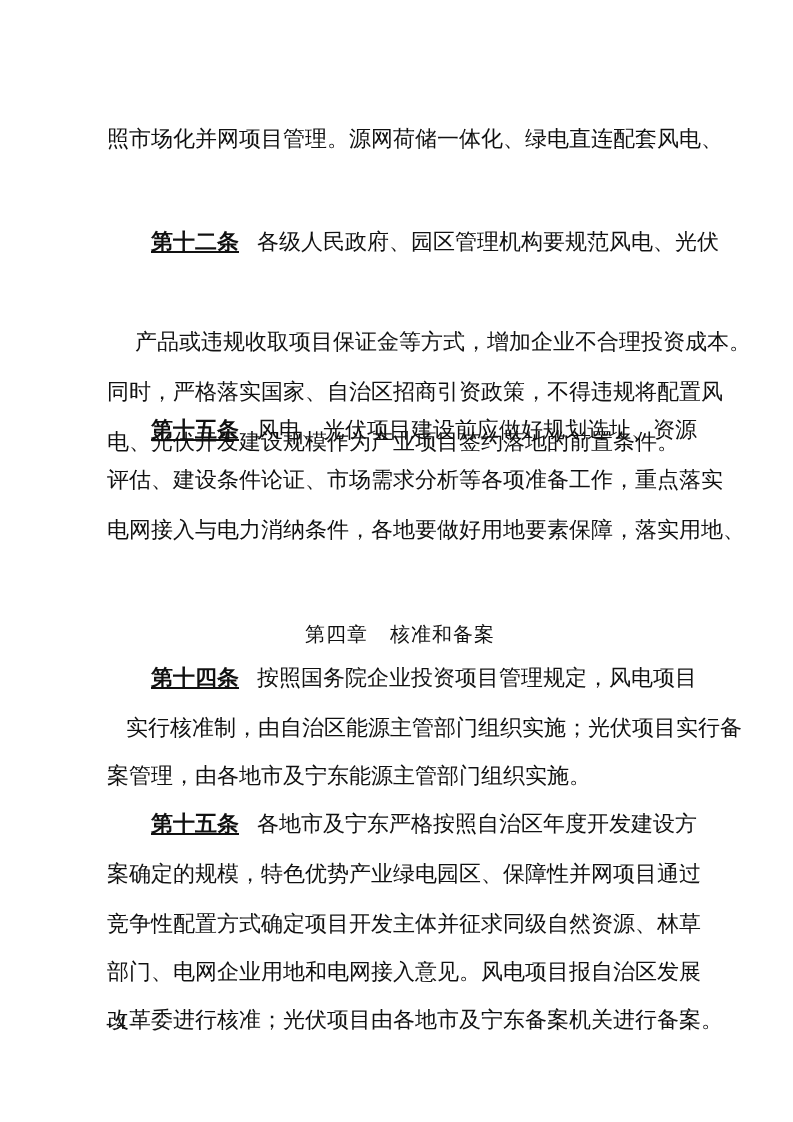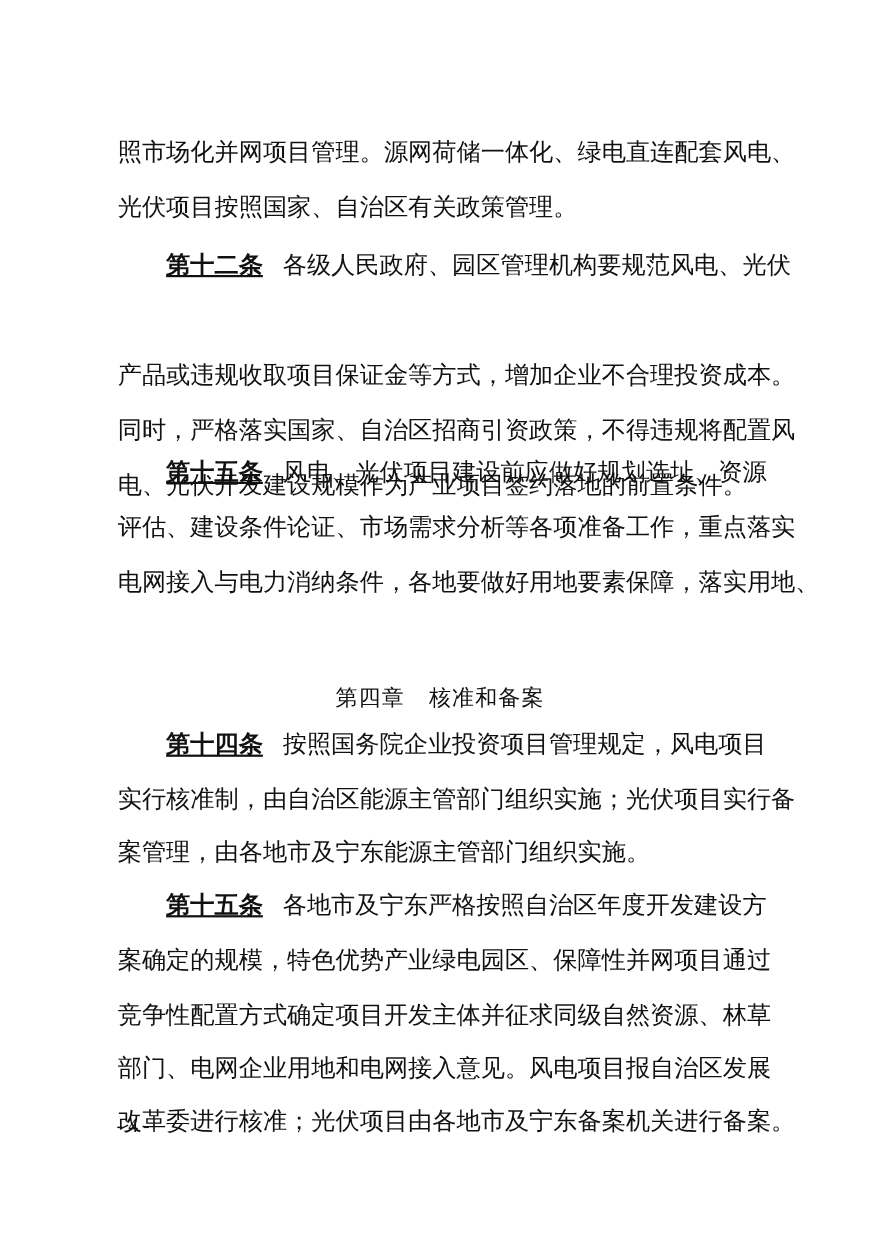--- a/index.html
+++ b/index.html
@@ -64,43 +64,42 @@
       font-size: 18px;
       line-height: 22px;
     }
   </style>
 </head>
 <body>
 
 <div class="page">
 
   <div class="line" style="top:114px;">照市场化并网项目管理。源网荷储一体化、绿电直连配套风电、</div>
-  <div class="line last" style="top:164px;">光伏项目按照国家、自治区有关政策管理。</div>
 
   <div class="line indent" style="top:217px;">
     <span class="article-no">第十二条</span><span>各级人民政府、园区管理机构要规范风电、光伏</span>
   </div>
-  <div class="line" style="top:317px;">产品或违规收取项目保证金等方式，增加企业不合理投资成本。</div>
+  <div class="line" style="top:317px;margin-left:28px;">产品或违规收取项目保证金等方式，增加企业不合理投资成本。</div>
   <div class="line" style="top:367px;">同时，严格落实国家、自治区招商引资政策，不得违规将配置风</div>
   <div class="line last" style="top:417px;">电、光伏开发建设规模作为产业项目签约落地的前置条件。</div>
 
   <div class="line indent" style="top:405px;">
     <span class="article-no">第十五条</span><span>风电、光伏项目建设前应做好规划选址、资源</span>
   </div>
   <div class="line" style="top:455px;">评估、建设条件论证、市场需求分析等各项准备工作，重点落实</div>
   <div class="line" style="top:505px;">电网接入与电力消纳条件，各地要做好用地要素保障，落实用地、</div>
 
   <div class="chapter" style="top:614px;">
     <span>第四章</span><span class="gap"></span><span>核准和备案</span>
   </div>
 
   <div class="line indent" style="top:653px;">
     <span class="article-no">第十四条</span><span>按照国务院企业投资项目管理规定，风电项目</span>
   </div>
-  <div class="line" style="top:703px;">实行核准制，由自治区能源主管部门组织实施；光伏项目实行备</div>
+  <div class="line" style="top:703px;margin-left:19px;">实行核准制，由自治区能源主管部门组织实施；光伏项目实行备</div>
   <div class="line last" style="top:751px;">案管理，由各地市及宁东能源主管部门组织实施。</div>
 
   <div class="line indent" style="top:799px;">
     <span class="article-no">第十五条</span><span>各地市及宁东严格按照自治区年度开发建设方</span>
   </div>
   <div class="line" style="top:849px;">案确定的规模，特色优势产业绿电园区、保障性并网项目通过</div>
   <div class="line" style="top:899px;">竞争性配置方式确定项目开发主体并征求同级自然资源、林草</div>
   <div class="line" style="top:947px;">部门、电网企业用地和电网接入意见。风电项目报自治区发展</div>
 
   <div class="line last" style="top:995px;">改革委进行核准；光伏项目由各地市及宁东备案机关进行备案。</div>

